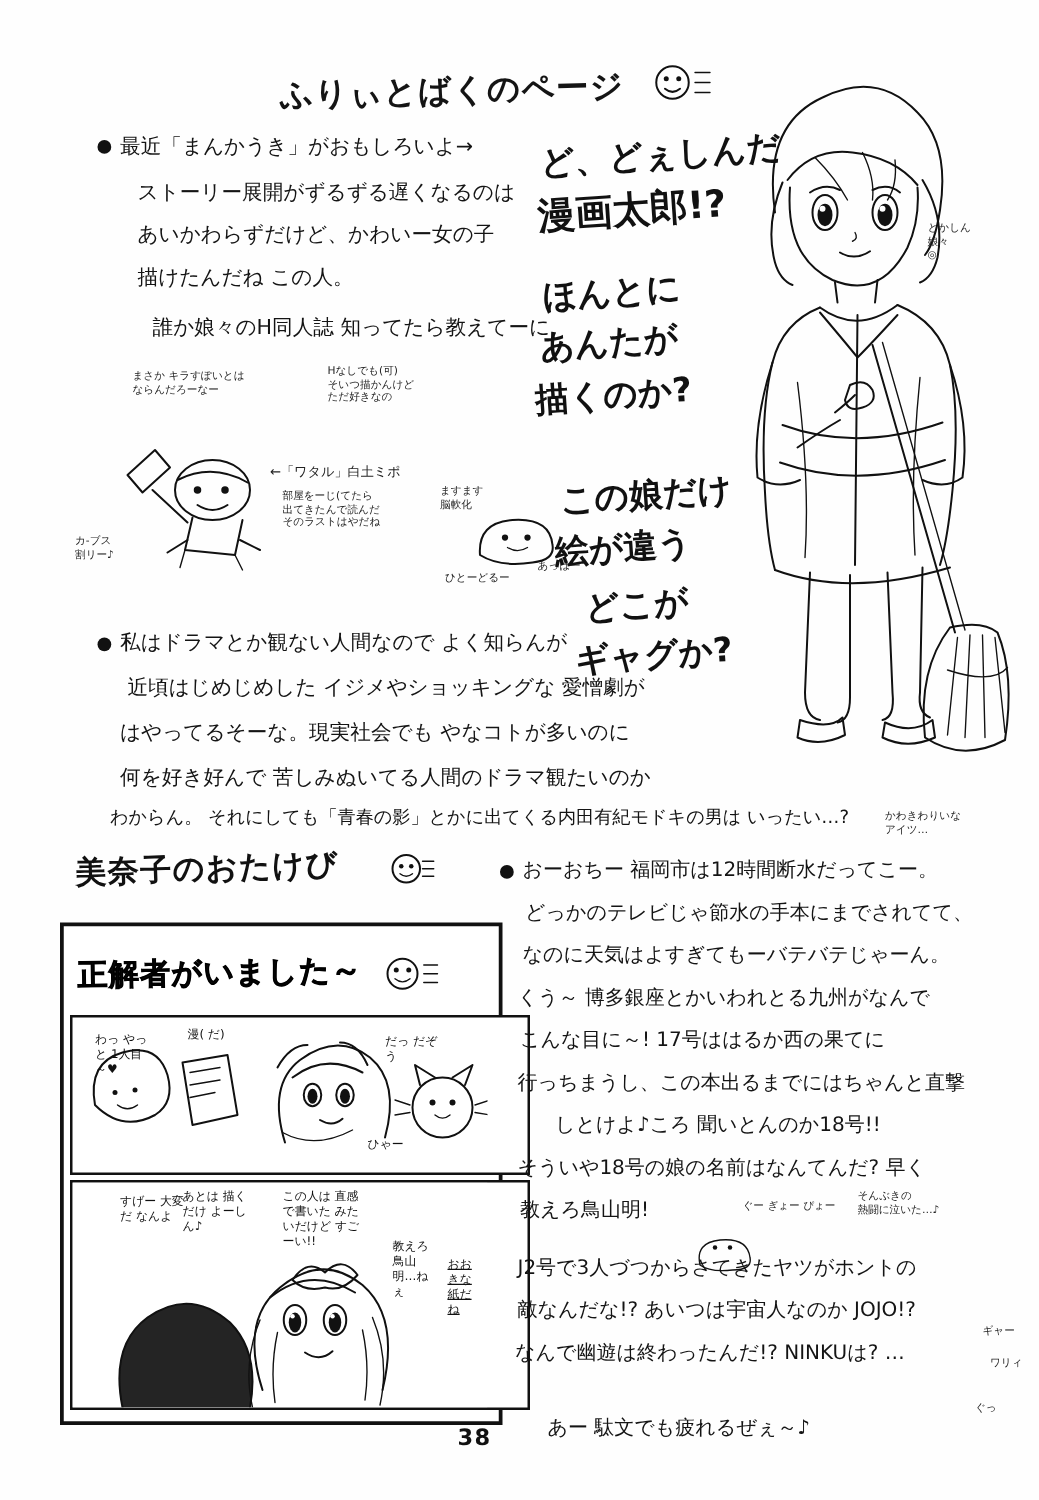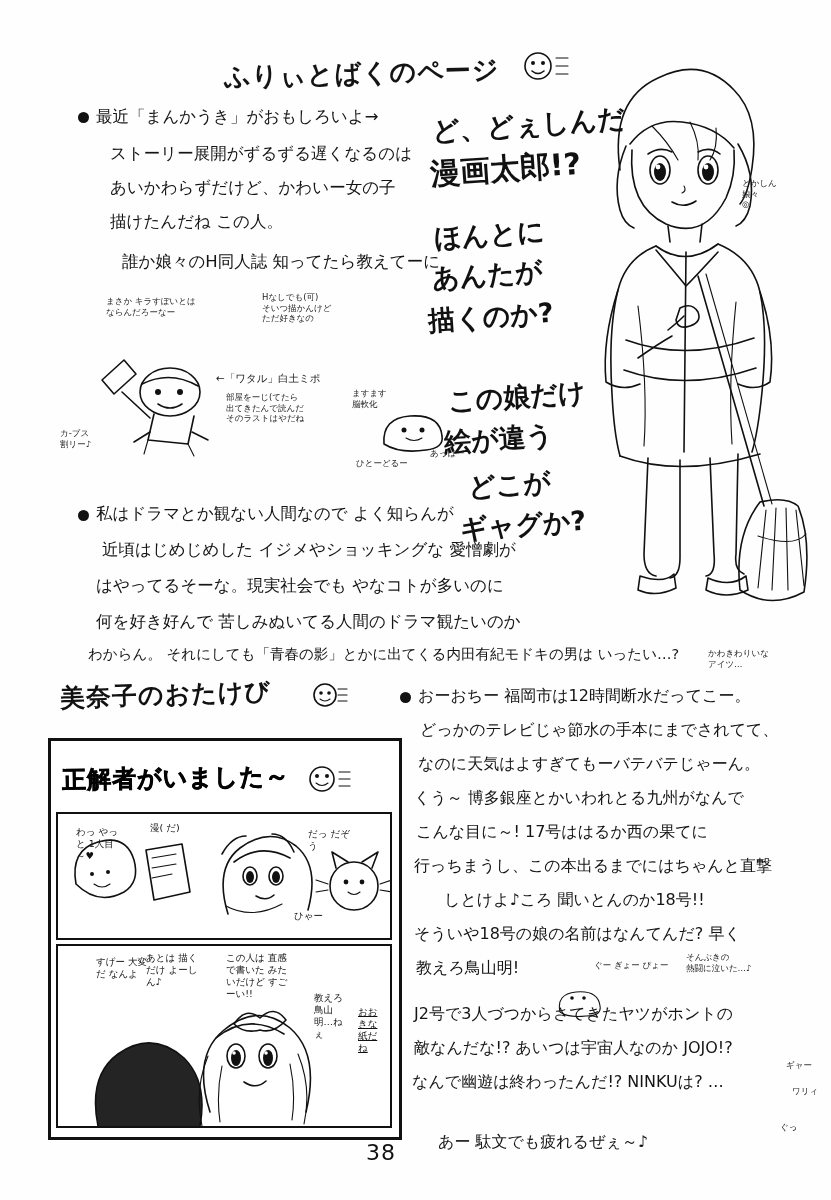--- a/index.html
+++ b/index.html
@@ -73,33 +73,34 @@
   .manga-box {
     position: absolute;
     border: 3px solid #111;
     background: #fff;
   }
   .panel {
     position: absolute;
     border: 2px solid #111;
     background: #fff;
     overflow: hidden;
+    padding-left: 32px;
   }
   .banner {
     position: absolute;
     font-size: 24px;
     font-weight: bold;
     letter-spacing: 1px;
     transform: rotate(-1deg);
     -webkit-text-stroke: 0.6px #000;
   }
   .pagenum {
     position: absolute;
-    font-size: 22px;
-    font-weight: normal;
+    font-size: 18px;
+    font-weight: bold;
     letter-spacing: 1px;
   }
   .right-col {
     position: absolute;
     font-size: 16px;
     line-height: 1.78;
   }
   .char-area {
     position: absolute;
   }

